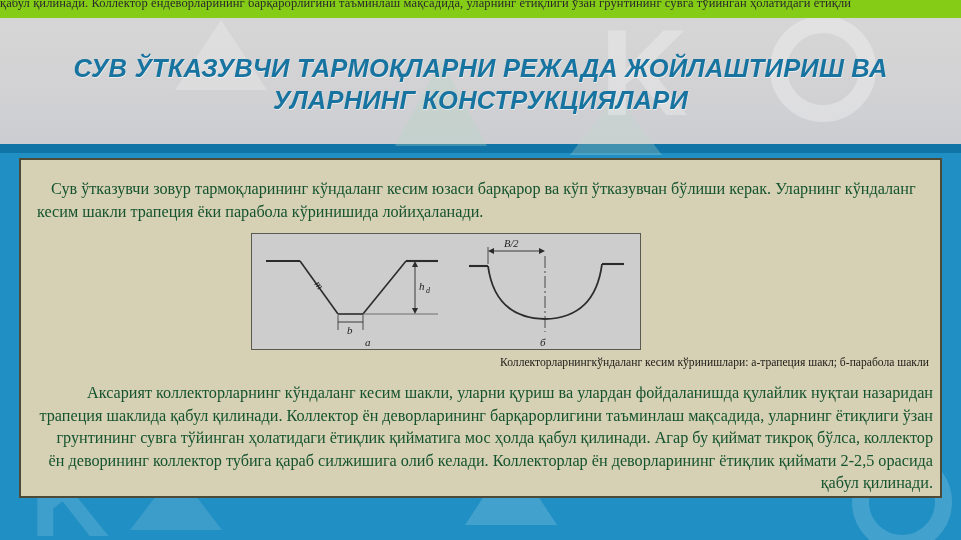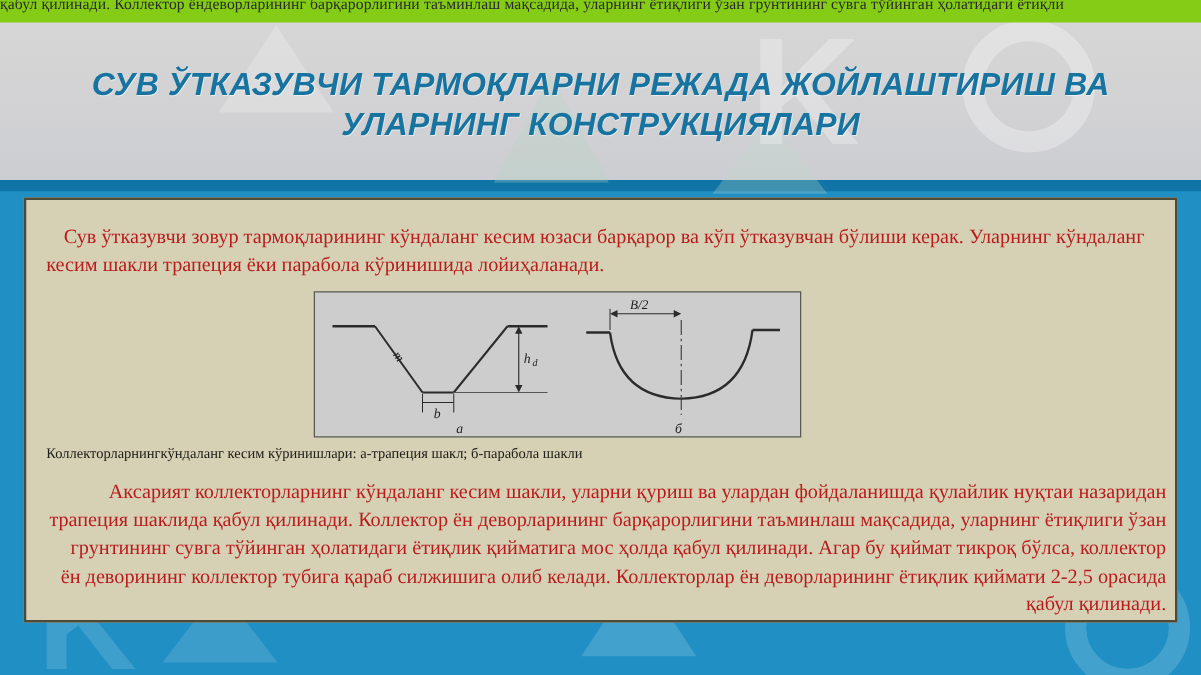--- a/index.html
+++ b/index.html
@@ -113,21 +113,21 @@
     border: 2px solid #4e4a38;
     box-sizing: border-box;
     z-index: 5;
     overflow: hidden;
   }
 
   .para {
     font-family: "Liberation Serif", "DejaVu Serif", serif;
     font-size: 16.2px;
     line-height: 22.5px;
-    color: #b91c1c;
+    color: #14532d;
   }
   .para-top {
     position: absolute;
     left: 16px;
     top: 18px;
     width: 892px;
     text-indent: 14px;
     text-align: left;
   }
 
@@ -142,21 +142,21 @@
     border: 1.5px solid #5b5a50;
     box-sizing: border-box;
   }
   .figure-box svg { display: block; }
 
   .fig-caption {
     position: absolute;
     left: 16px;
     top: 196px;
     width: 892px;
-    text-align: left;
+    text-align: right;
     font-family: "Liberation Serif", "DejaVu Serif", serif;
     font-size: 11.6px;
     color: #22201a;
   }
 
   .para-bottom {
     position: absolute;
     left: 16px;
     top: 222px;
     width: 896px;

